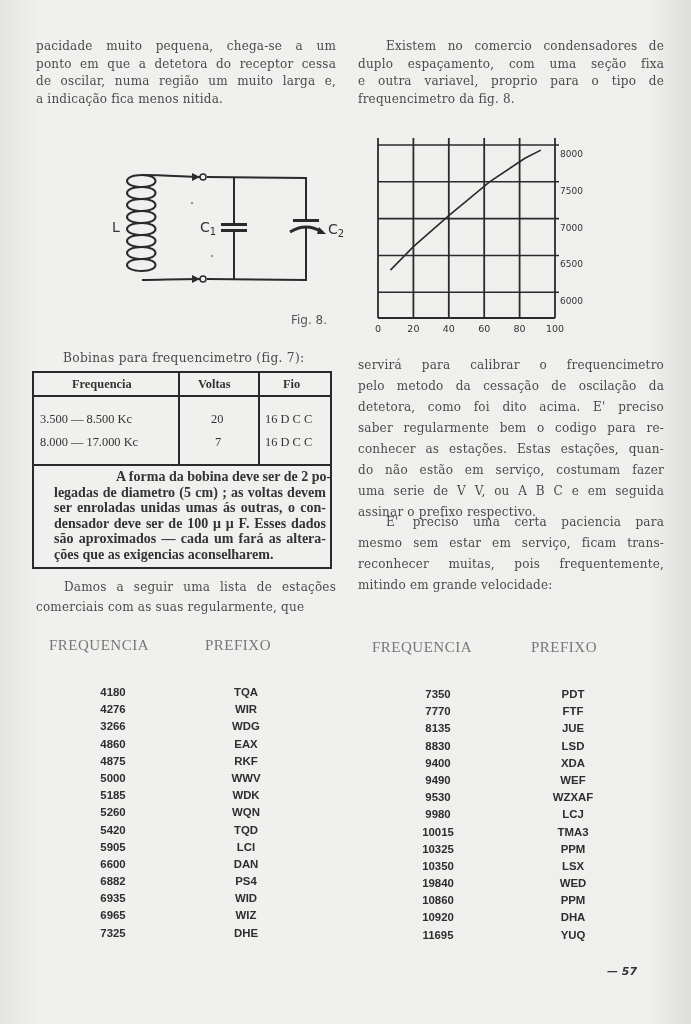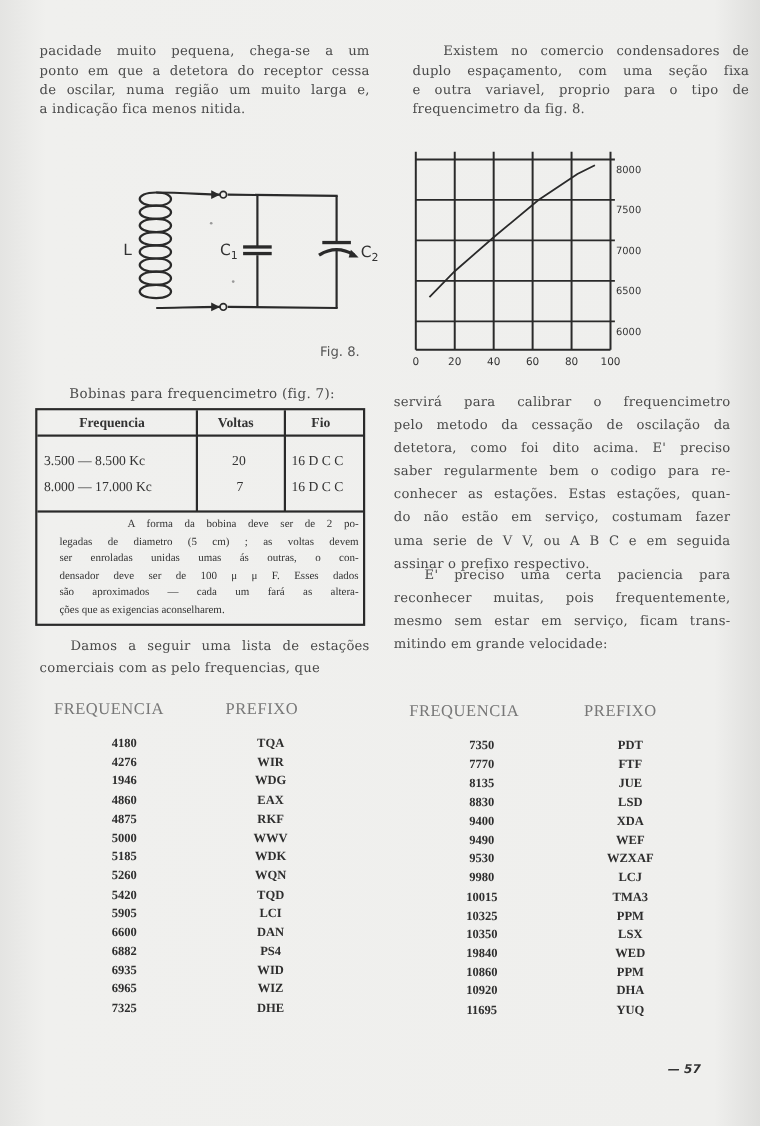--- a/index.html
+++ b/index.html
@@ -4,40 +4,40 @@
 <style>
   html,body{margin:0;padding:0;}
   body{width:691px;height:1024px;background:#ececea;position:relative;overflow:hidden;
        font-family:"DejaVu Serif","Liberation Serif",serif;color:#3a3a3a;}
   .page{position:absolute;left:0;top:0;width:691px;height:1024px;
         background:linear-gradient(90deg,#e4e4e2 0%,#f0f0ee 6%,#efefed 94%,#dededc 100%);}
   .para{position:absolute;font-size:12px;line-height:17.6px;text-align:justify;color:#4a4a4a;letter-spacing:0.2px;}
   .para .ln{display:block;white-space:nowrap;text-align-last:justify;}
   .para .ln.last{text-align-last:left;}
   #p-left-top{left:36px;top:38px;width:300px;}
-  #p-right-top{left:358px;top:38px;width:306px;margin-left:17px;}
+  #p-right-top{left:358px;top:38px;width:306px;}
   #p-right-mid{left:358px;top:355px;width:306px;line-height:21px;}
   #p-right-mid2{left:358px;top:512px;width:306px;line-height:21px;}
   #p-left-bottom{left:36px;top:577px;width:300px;line-height:20px;}
   .caption{position:absolute;font-family:"DejaVu Sans","Liberation Sans",sans-serif;font-size:12px;color:#555;}
   #fig-caption{left:291px;top:313px;}
   #bobinas-title{position:absolute;left:63px;top:351px;font-size:12.2px;color:#4a4a4a;letter-spacing:0.3px;}
   
   #bobina-box{position:absolute;left:32px;top:371px;width:300px;height:198px;border:2px solid #2a2a2a;box-sizing:border-box;
               font-family:"Liberation Serif",serif;}
   #bobina-box .hdr{position:absolute;top:0;height:22px;border-bottom:2px solid #2a2a2a;left:0;right:0;}
   #bobina-box .cell{position:absolute;font-size:12.4px;color:#333;}
   #bobina-box .vline{position:absolute;width:2px;background:#2a2a2a;top:0;height:92px;}
   #bobina-box .hline{position:absolute;left:0;right:0;height:2px;background:#2a2a2a;top:91px;}
-  #bobina-note{position:absolute;left:20px;right:4px;top:96px;font-size:10px;line-height:15.6px;text-align:justify;color:#333;}
+  #bobina-note{position:absolute;left:20px;right:4px;top:96px;font-size:14px;line-height:15.6px;text-align:justify;color:#333;font-weight:bold;}
   #bobina-note .ln{display:block;white-space:nowrap;text-align-last:justify;}
   #bobina-note .ln.last{text-align-last:left;}
   
   .list-head{position:absolute;font-size:15px;color:#777;letter-spacing:0.5px;font-family:"Liberation Serif","DejaVu Serif",serif;}
-  .col{position:absolute;font-family:Liberation Serif, serif;font-weight:bold;font-size:11.4px;line-height:17.2px;color:#2e2e2e;text-align:center;}
+  .col{position:absolute;font-family:Liberation Sans, sans-serif;font-weight:bold;font-size:11.4px;line-height:17.2px;color:#2e2e2e;text-align:center;margin-top:16px;}
   .col div{height:17.2px;}
   #page-number{position:absolute;left:607px;top:965px;font-family:"DejaVu Sans",sans-serif;font-weight:bold;font-style:italic;font-size:11px;color:#333;}
   svg text{font-family:"DejaVu Sans","Liberation Sans",sans-serif;}
 </style>
 </head>
 <body>
 
 <div class="page">
 
   <div class="para" id="p-left-top">
@@ -151,45 +151,45 @@
         <span class="ln">legadas de diametro (5 cm) ; as voltas devem</span>
         <span class="ln">ser enroladas unidas umas ás outras, o con-</span>
         <span class="ln">densador deve ser de 100 μ μ F. Esses dados</span>
         <span class="ln">são aproximados — cada um fará as altera-</span>
         <span class="ln last">ções que as exigencias aconselharem.</span>
       </div>
   </div>
 
   <div class="para" id="p-left-bottom">
       <span class="ln" style="padding-left: 28px;">Damos a seguir uma lista de estações</span>
-      <span class="ln last">comerciais com as pelo frequencias, que</span>
+      <span class="ln last">comerciais com as suas regularmente, que</span>
     </div>
   <div class="para" id="p-right-mid">
       <span class="ln">servirá para calibrar o frequencimetro</span>
       <span class="ln">pelo metodo da cessação de oscilação da</span>
       <span class="ln">detetora, como foi dito acima. E' preciso</span>
       <span class="ln">saber regularmente bem o codigo para re-</span>
       <span class="ln">conhecer as estações. Estas estações, quan-</span>
       <span class="ln">do não estão em serviço, costumam fazer</span>
       <span class="ln">uma serie de V V, ou A B C e em seguida</span>
       <span class="ln last">assinar o prefixo respectivo.</span>
     </div>
   <div class="para" id="p-right-mid2">
       <span class="ln" style="padding-left: 28px;">E' preciso uma certa paciencia para</span>
+      <span class="ln">mesmo sem estar em serviço, ficam trans-</span>
       <span class="ln">reconhecer muitas, pois frequentemente,</span>
-      <span class="ln">mesmo sem estar em serviço, ficam trans-</span>
       <span class="ln last">mitindo em grande velocidade:</span>
     </div>
 
   <div class="list-head" style="left:49px;top:637px;">FREQUENCIA</div>
   <div class="list-head" style="left:205px;top:637px;">PREFIXO</div>
   <div class="col" id="left-freq" style="left:88px;top:668px;width:50px;">
       <div>4180</div>
       <div>4276</div>
-      <div>1946</div>
+      <div>3266</div>
       <div>4860</div>
       <div>4875</div>
       <div>5000</div>
       <div>5185</div>
       <div>5260</div>
       <div>5420</div>
       <div>5905</div>
       <div>6600</div>
       <div>6882</div>
       <div>6935</div>

